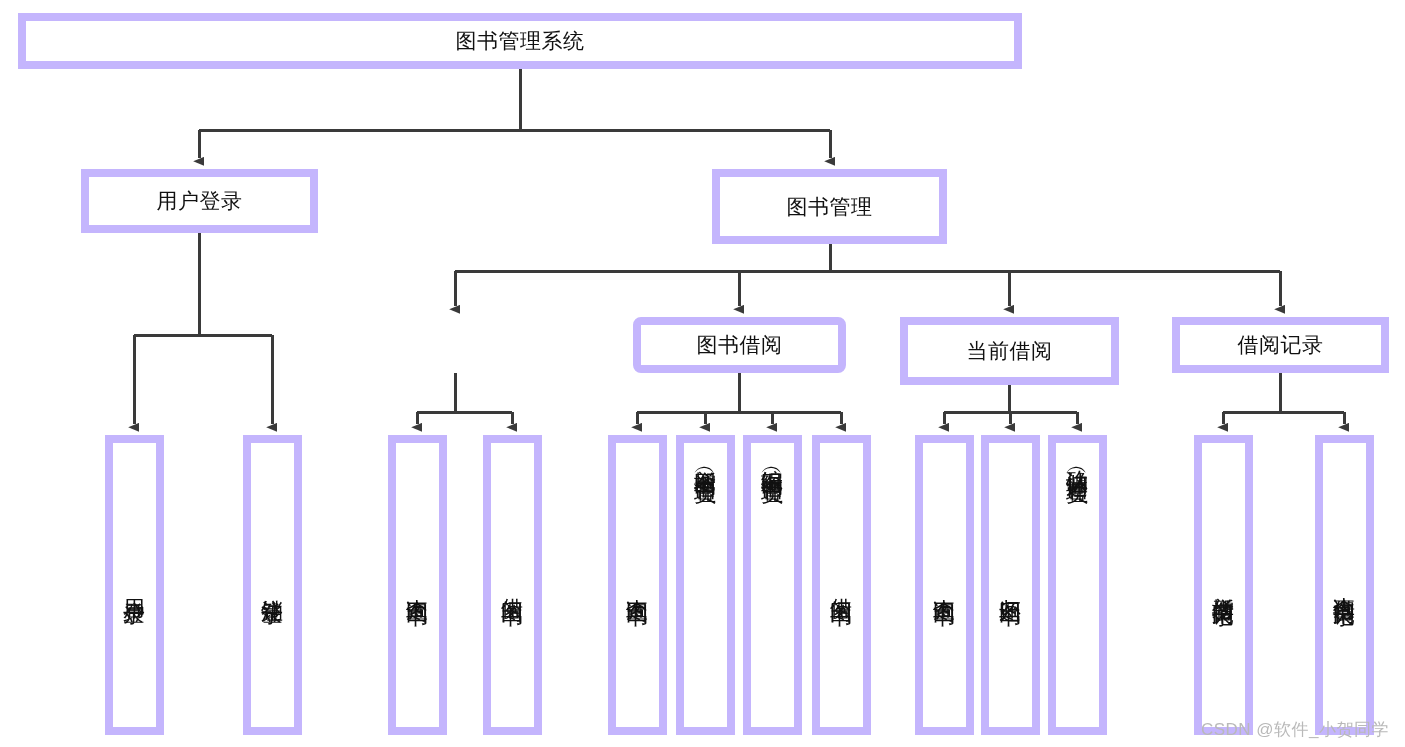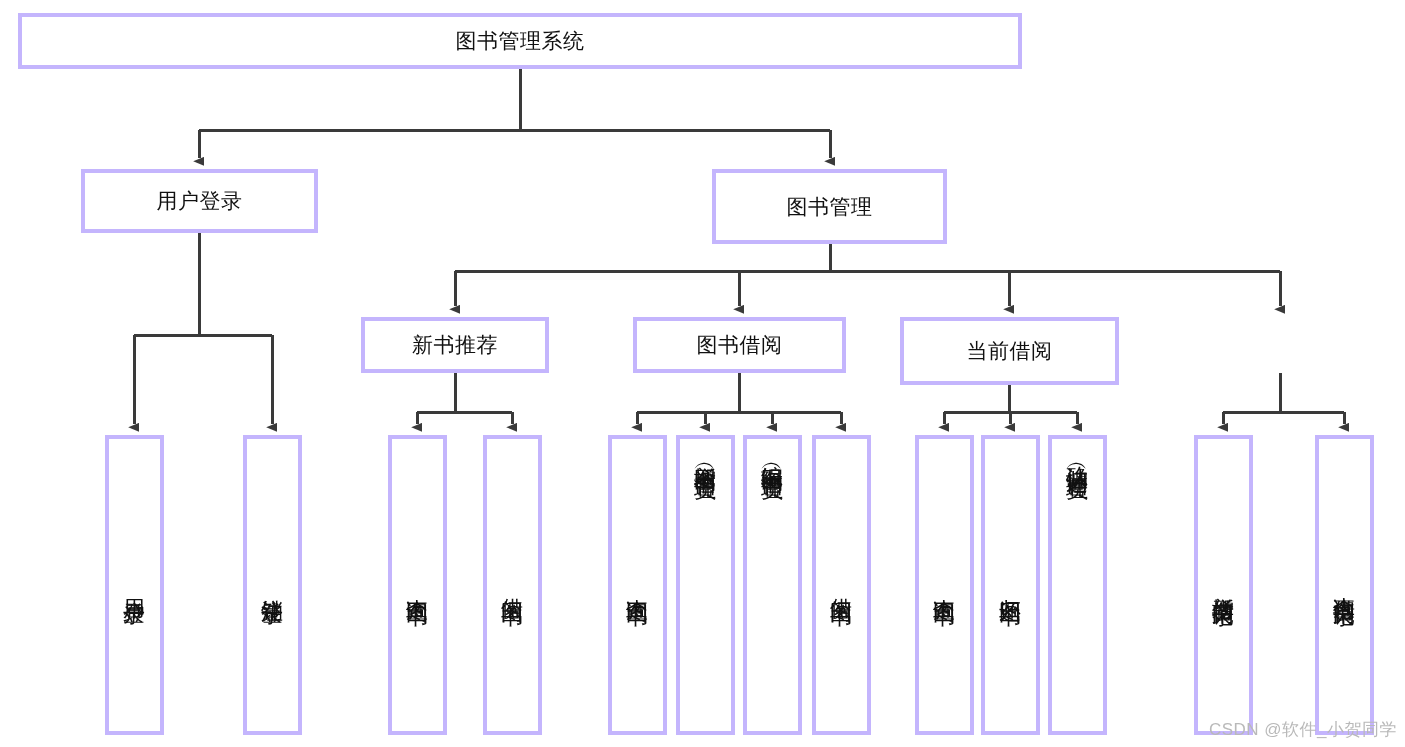--- a/index.html
+++ b/index.html
@@ -22,21 +22,21 @@
   svg.edges {
     position: absolute;
     left: 0;
     top: 0;
     width: 1405px;
     height: 747px;
   }
   .node {
     position: absolute;
     box-sizing: border-box;
-    border: 4px solid #c4b5fd;
+    border: 8px solid #c4b5fd;
     background: #ffffff;
     color: #1a1a1a;
     display: flex;
     align-items: center;
     justify-content: center;
     z-index: 3;
   }
   .node .label {
     font-size: 21px;
     line-height: 1.2;
@@ -56,21 +56,21 @@
     letter-spacing: 2px;
     line-height: 1.05;
     white-space: nowrap;
   }
   .node.vertical.center-v {
     align-items: center;
     padding-top: 0;
   }
   #watermark {
     position: absolute;
-    right: 8px;
+    right: 16px;
     bottom: 6px;
     font-size: 17px;
     color: #b9b9b9;
     letter-spacing: 0.5px;
     z-index: 8;
     white-space: nowrap;
     font-family: "Liberation Sans", "DejaVu Sans", sans-serif;
   }
 </style>
 </head>
@@ -132,28 +132,28 @@
     <span class="label">图书管理系统</span>
   </div>
 
   <div class="node" id="n-l2-0" style="left: 81px; top: 169px; width: 237px; height: 64px;">
     <span class="label">用户登录</span>
   </div>
   <div class="node" id="n-l2-1" style="left: 712px; top: 169px; width: 235px; height: 75px;">
     <span class="label">图书管理</span>
   </div>
 
-  <div class="node" id="n-l3-0" style="left: 361px; top: 317px; width: 188px; height: 56px;">
-    <span class="label">新书推荐</span>
-  </div>
-  <div class="node" id="n-l3-1" style="left: 633px; top: 317px; width: 213px; height: 56px;">
+  <div class="node" id="n-l3-1" style="left: 633px; top: 317px; width: 213px; height: 56px; border-radius: 8px;">
     <span class="label">图书借阅</span>
   </div>
   <div class="node" id="n-l3-2" style="left: 900px; top: 317px; width: 219px; height: 68px;">
     <span class="label">当前借阅</span>
+  </div>
+  <div class="node" id="n-l3-3" style="left: 1172px; top: 317px; width: 217px; height: 56px;">
+    <span class="label">借阅记录</span>
   </div>
 
   <div class="node vertical center-v" id="n-lf-0" style="left: 105px; top: 435px; width: 59px; height: 300px;">
     <span class="label">用户登录</span>
   </div>
   <div class="node vertical center-v" id="n-lf-1" style="left: 243px; top: 435px; width: 59px; height: 300px;">
     <span class="label">注销登录</span>
   </div>
   <div class="node vertical center-v" id="n-lf-2" style="left: 388px; top: 435px; width: 59px; height: 300px;">
     <span class="label">查询图书</span>

